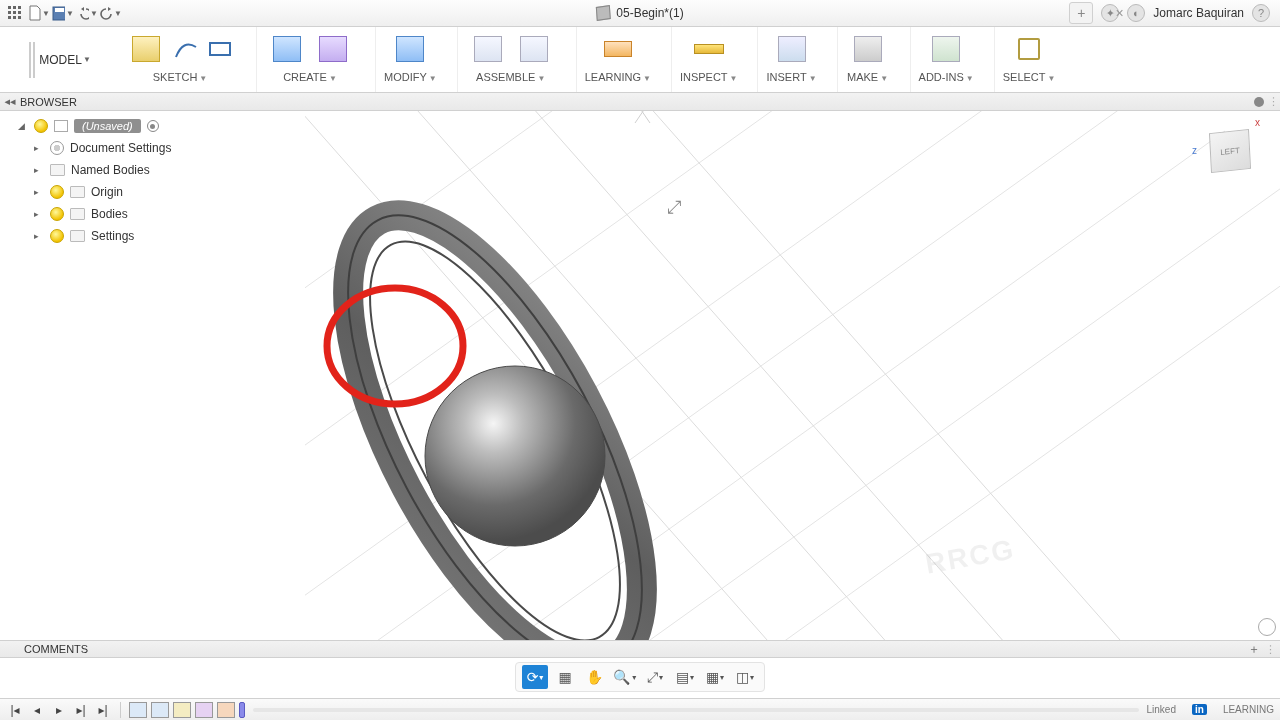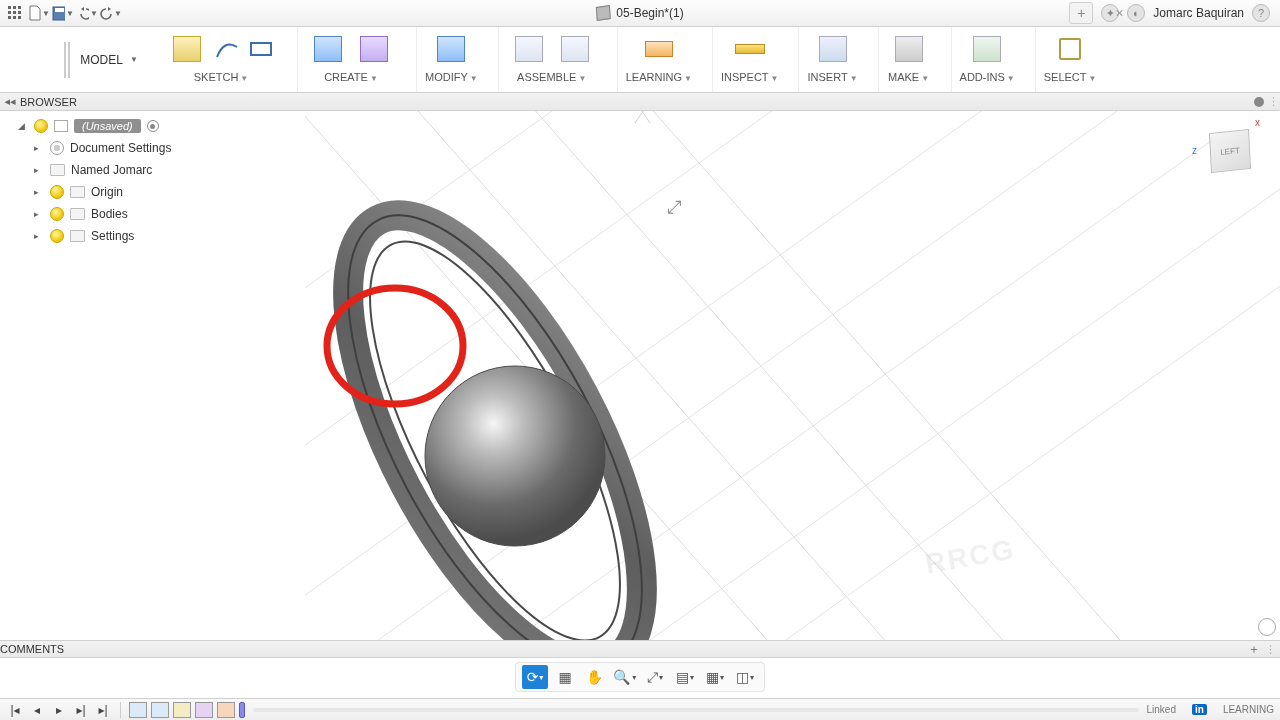--- a/index.html
+++ b/index.html
@@ -33,23 +33,22 @@
   }
   .titlebar .doc-tab .cube { width:14px; height:14px; background:#bbb; border:1px solid #888; transform:skewY(-8deg) skewX(4deg);}
   .titlebar .close-x { margin-left: 28px; font-size:14px; color:#999; }
   .titlebar .tb-right { margin-left:auto; display:flex; align-items:center; gap:8px; padding-right:10px;}
   .circle-ic { width:18px;height:18px;border-radius:50%;background:#e4e4e4;border:1px solid #bbb; display:flex;align-items:center;justify-content:center;font-size:11px;color:#888;}
   .newtab { width:24px;height:22px;background:#f3f3f3;border:1px solid var(--border);border-radius:3px;display:flex;align-items:center;justify-content:center;font-size:14px;color:#888;}
 
   
   .ribbon { height:var(--ribbon-h); display:flex; align-items:stretch; border-bottom:1px solid var(--border); background:#fff; }
   .workspace {
-    width:120px; display:flex; align-items:center; justify-content:center; gap:6px;
+    width:120px; display:flex; align-items:center; justify-content:center; 
     border-right:0;
-    margin-left:41px;
   }
   .workspace .ws-handle{ width:6px; height:36px; border-left:2px solid #ccc; border-right:2px solid #ccc; margin-right:4px;}
   .workspace .ws-label{ font-size:12px;}
   .ribbon-groups { display:flex; align-items:stretch; }
   .rgroup { display:flex; flex-direction:column; align-items:center; padding:2px 4px 0; }
   .rgroup .icons { display:flex; gap:2px; height:40px; align-items:center;}
   .ricon { width:44px; height:40px; display:flex; align-items:center; justify-content:center; }
   .ricon.narrow { width:32px;}
   .ricon span.box { width:28px;height:26px;border:1px solid #aab; background:linear-gradient(#f5f7ff,#dde4f2); }
   .ricon span.box.gold { background:linear-gradient(#fef1bf,#e9cf6d); border-color:#c9a82e;}
@@ -117,21 +116,21 @@
   .orbit-cursor { position:absolute; left:362px; top:86px; font-size:18px; color:#888; }
 
   .gear-corner { position:absolute; right:4px; bottom:4px; width:18px;height:18px;border:1px solid #aaa;border-radius:50%;}
 
   
   .comments-hdr {
     height: var(--comments-h);
     display:flex; align-items:center;
     background: linear-gradient(#f2f2f2,#e9e9e9);
     border-top:1px solid var(--border); border-bottom:1px solid var(--border);
-    font-size:11px; 
+    font-size:11px; padding-left:24px;
   }
   .comments-hdr .spacer{flex:1;}
   .comments-hdr .plus { width:14px;height:14px; font-size:12px;color:#666; display:flex;align-items:center;justify-content:center; margin-right:4px;}
   .comments-hdr .grip { color:#aaa; margin-right:4px;}
 
   
   .navbar {
     height:var(--nav-h);
     position:relative;
     background:#fff;
@@ -357,21 +356,21 @@
       <span class="rec"></span>
     </div>
     <div class="tree-row sub">
       <span class="exp">▸</span>
       <span class="gear"></span>
       <span>Document Settings</span>
     </div>
     <div class="tree-row sub">
       <span class="exp">▸</span>
       <span class="folder"></span>
-      <span>Named Jomarc</span>
+      <span>Named Bodies</span>
     </div>
     <div class="tree-row sub">
       <span class="exp">▸</span>
       <span class="bulb"></span>
       <span class="folder"></span>
       <span>Origin</span>
     </div>
     <div class="tree-row sub">
       <span class="exp">▸</span>
       <span class="bulb"></span>

